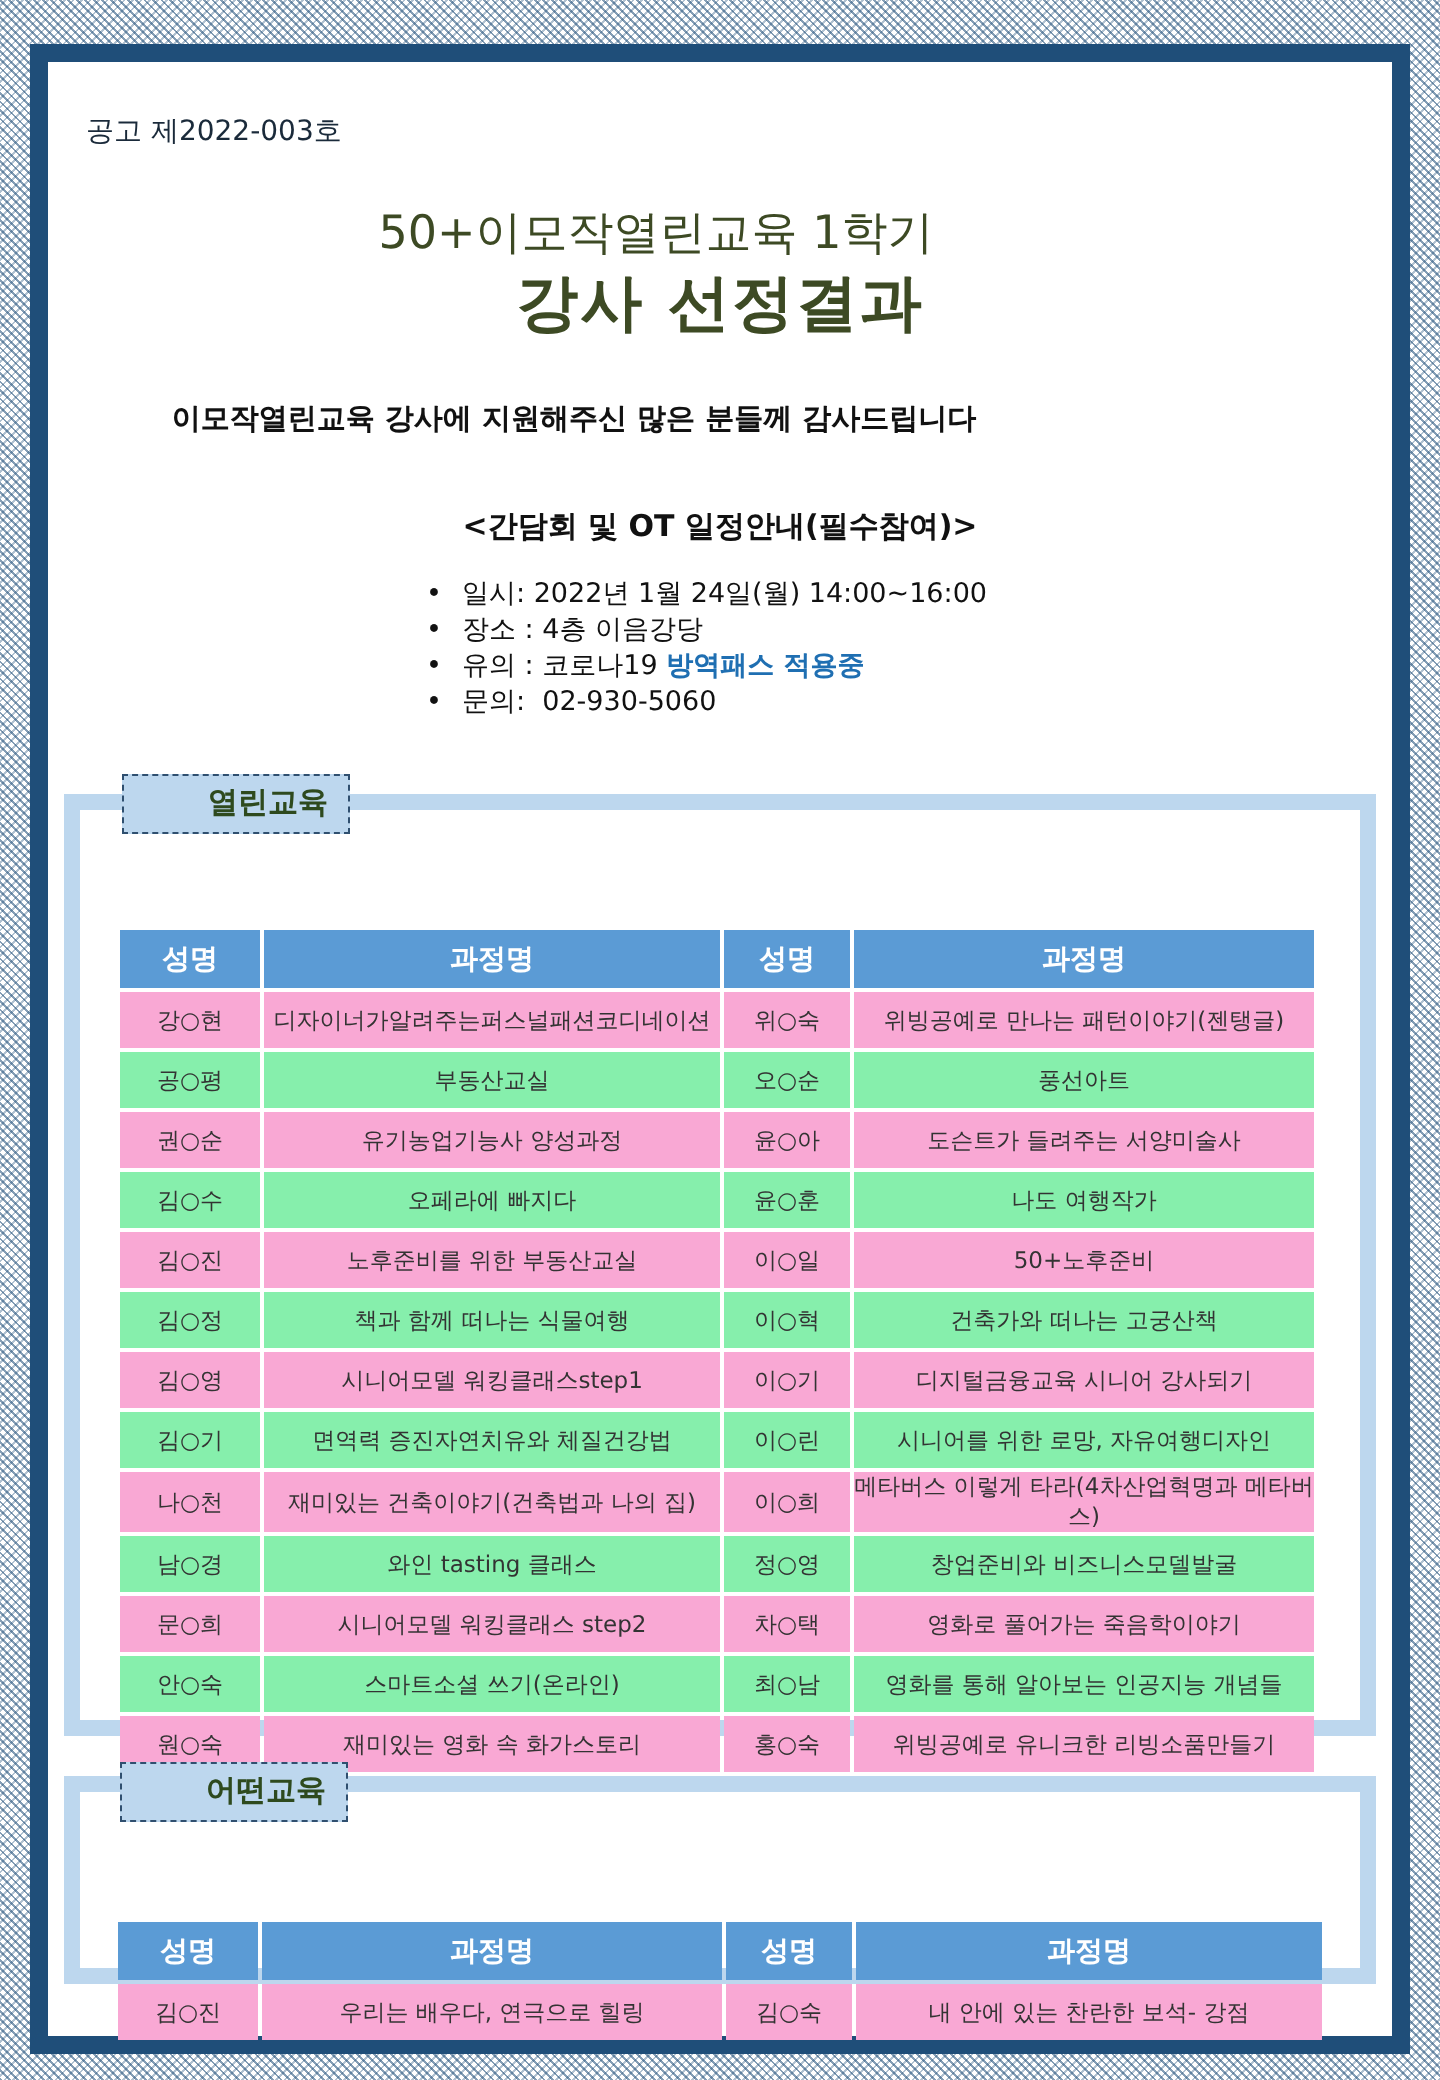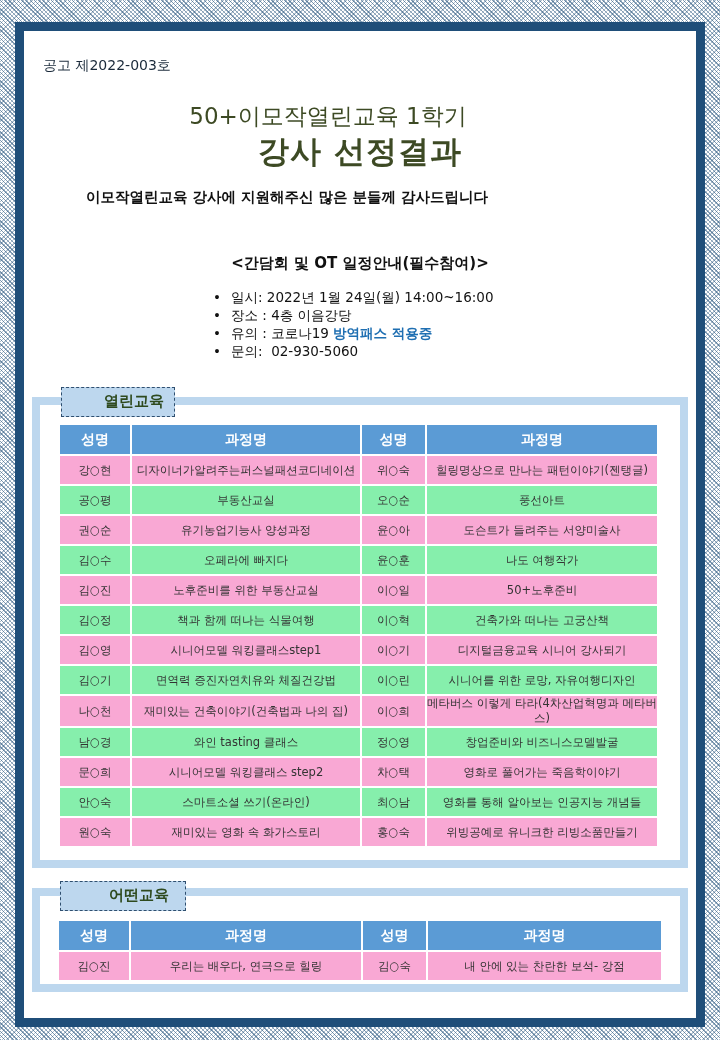--- a/index.html
+++ b/index.html
@@ -20,21 +20,21 @@
   }
   .title1 {
     position:absolute; left:0; width:656px; top:101px; text-align:center;
     font-size:23px; color:#3d4a24;
   }
   .title2 {
     position:absolute; left:0; width:720px; top:131px; text-align:center;
     font-size:31px; font-weight:bold; color:#3d4a24; letter-spacing:1px;
   }
   .thanks {
-    position:absolute; left:0; width:574px; top:188px; text-align:center;
+    position:absolute; left:0; width:574px; top:200px; text-align:center;
     font-size:14.5px; font-weight:bold; color:#111;
   }
   .schedule-title {
     position:absolute; left:0; width:720px; top:254px; text-align:center;
     font-size:15px; font-weight:bold; color:#111;
   }
   .info-list {
     position:absolute; left:213px; top:288px; margin:0; padding:0; list-style:none;
     font-size:13.5px; color:#111;
   }
@@ -48,24 +48,24 @@
   }
   .sec1 { top:397px; height:455px; }
   .sec2 { top:888px; height:88px; }
   .sec-label {
     position:absolute; background:#bdd7ee; border:1.5px dashed #2f4f6f;
     color:#2e4a1e; font-size:15px; font-weight:bold; text-align:center;
     box-sizing:border-box;
     padding-left:32px;
   }
   .lab1 { left:61px; top:387px; width:114px; height:30px; line-height:27px; }
-  .lab2 { left:60px; top:881px; width:126px; height:30px; line-height:27px; }
+  .lab2 { left:60px; top:881px; width:114px; height:30px; line-height:27px; }
 
   table.course {
-    position:absolute; border-collapse:separate; border-spacing:2px; font-size:11.5px;
+    position:absolute; border-collapse:separate; border-spacing:2px; font-size:11.5px;margin-top:40px;
   }
   .t1 { left:58px; top:423px; width:601px; }
   .t2 { left:57px; top:919px; width:606px; }
   table.course th {
     background:#5b9bd5; color:#ffffff; font-weight:bold; font-size:14px; height:27px;
     font-family:"DejaVu Serif","Liberation Serif",serif;
   }
   .t2 th { height:24px; }
   table.course td {
     text-align:center; color:#333; height:28px; padding:0;
@@ -117,21 +117,21 @@
       <th class="c-course1">과정명</th>
       <th class="c-name2">성명</th>
       <th>과정명</th>
     </tr>
   </thead>
   <tbody id="t1-body">
       <tr class="odd">
         <td>강○현</td>
         <td>디자이너가알려주는퍼스널패션코디네이션</td>
         <td>위○숙</td>
-        <td>힐링명상으로 만나는 패턴이야기(젠탱글)</td>
+        <td>위빙공예로 만나는 패턴이야기(젠탱글)</td>
       </tr>
       <tr class="even">
         <td>공○평</td>
         <td>부동산교실</td>
         <td>오○순</td>
         <td>풍선아트</td>
       </tr>
       <tr class="odd">
         <td>권○순</td>
         <td>유기농업기능사 양성과정</td>

